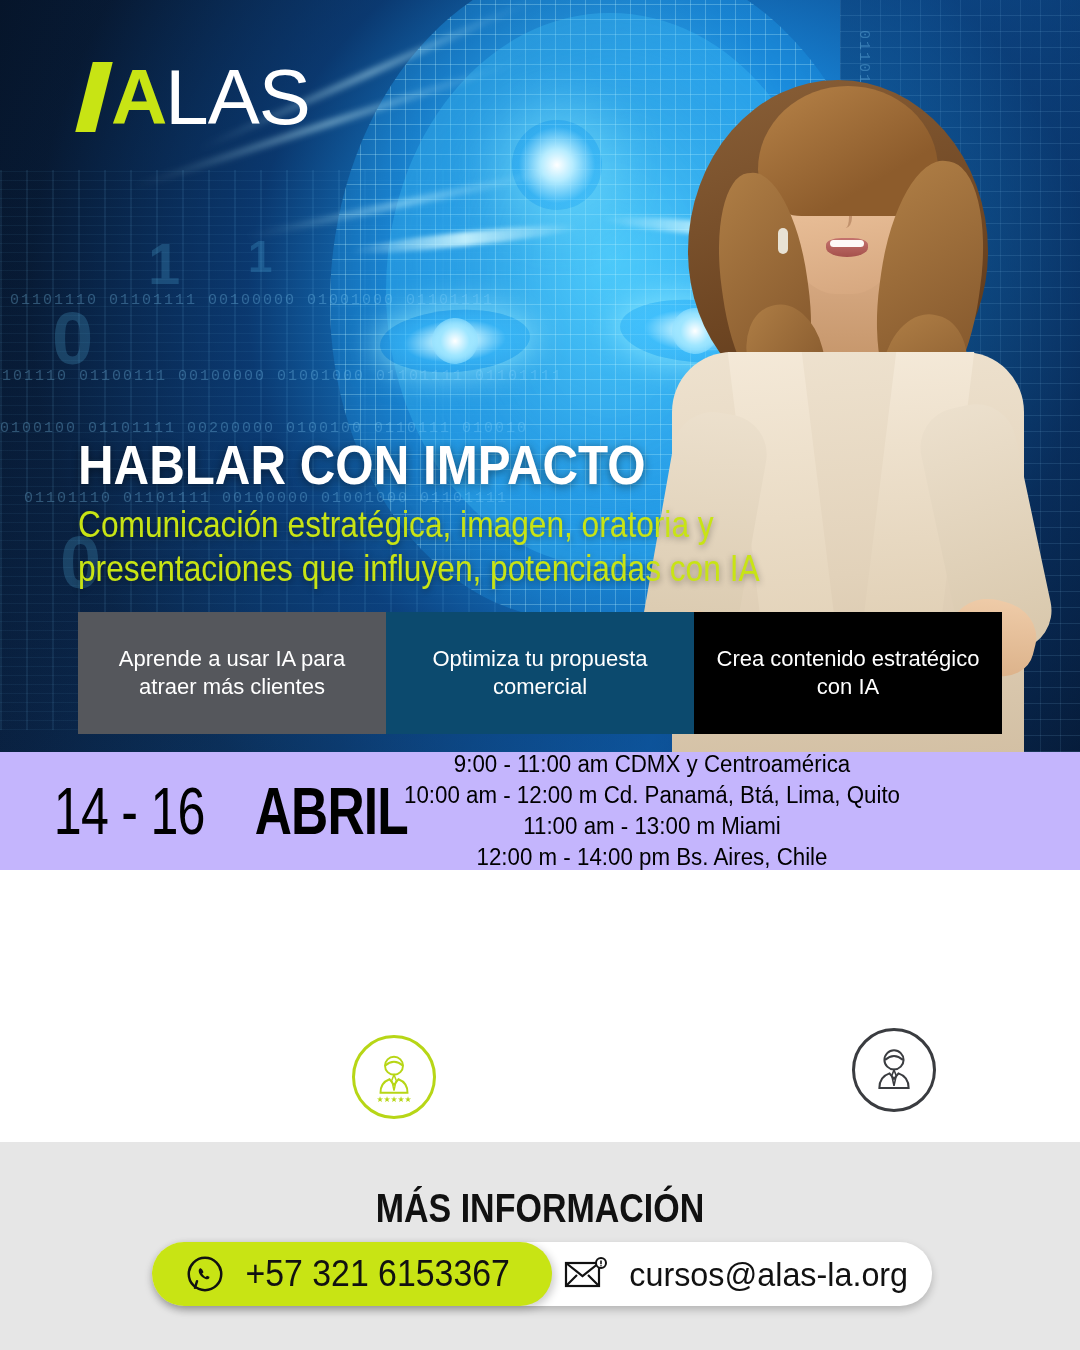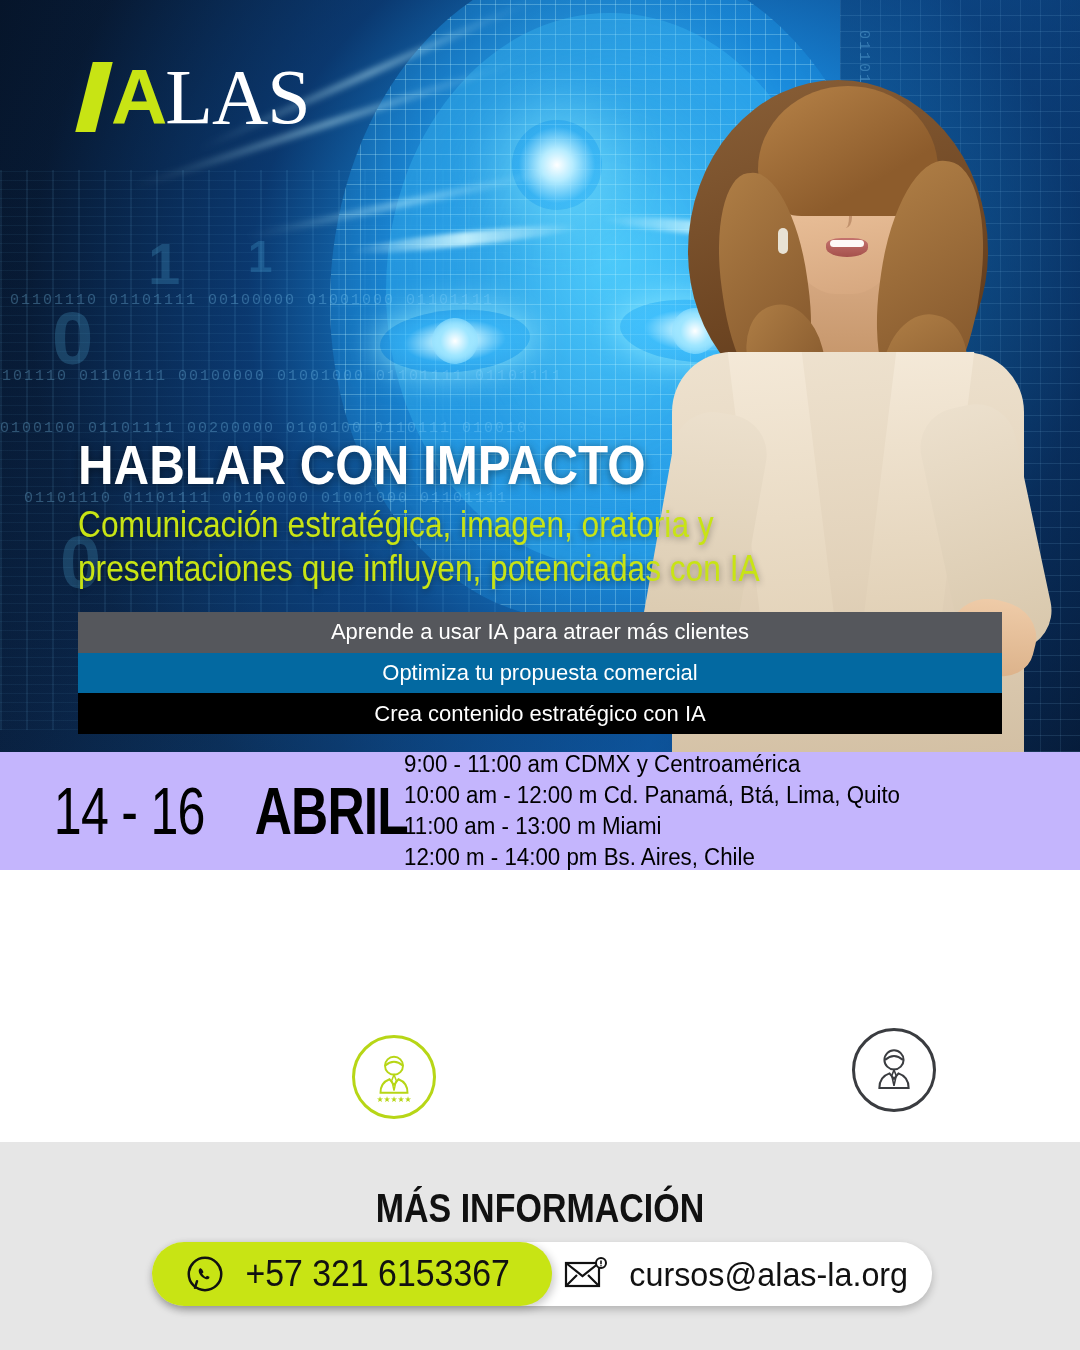--- a/index.html
+++ b/index.html
@@ -175,21 +175,21 @@
   .logo-ia {
     font-size:78px; font-weight:700; color:#c8e414;
     font-family:"Liberation Sans", sans-serif; letter-spacing:-2px;
   }
   .logo-slash {
     display:inline-block; width:20px; height:70px; background:#c8e414;
     transform:skewX(-14deg); margin-right:7px; vertical-align:top;
   }
   .logo-las {
     font-size:78px; font-weight:400; color:#ffffff;
-    font-family:Liberation Serif, serif; letter-spacing:-1px;
+    font-family:Liberation Sans, sans-serif; letter-spacing:-1px;
   }
   .logo-ws {
     font-size:52px; font-weight:400; color:#ffffff; letter-spacing:1px;
     margin-top:-6px; font-family:"Liberation Sans", sans-serif;
   }
 
   
   .headline-wrap { position:absolute; left:78px; top:432px; z-index:6; width:700px; }
   .headline {
     font-size:56px; font-weight:700; color:#ffffff; letter-spacing:0px;
@@ -200,30 +200,30 @@
   .subhead {
     margin-top:6px; font-size:36px; font-weight:400; color:#c8e414;
     line-height:1.22; transform:scaleX(0.88); transform-origin:left center;
     width:790px; text-shadow:0 2px 8px rgba(0,0,0,0.4);
     font-family:"Liberation Sans", sans-serif;
   }
 
   
   .benefits {
     position:absolute; left:78px; top:612px; width:924px; height:122px;
-    display:flex; z-index:6;flex-direction:column;
+    display:flex; z-index:6;
   }
   .benefit {
     flex:1; display:flex; align-items:center; justify-content:center;
     text-align:center; color:#ffffff; font-size:22px; line-height:1.28;
     padding:6px 10px; font-family:"Liberation Sans", sans-serif;
   }
   .benefit.b0 { background:#55575c; }
   .benefit.b1 { background:#3a3c40; }
-  .benefit.b2 { background:#0369a1; }
+  .benefit.b2 { background:#0c4a6e; }
   .benefit.b3 { background:#000000; }
 
   
   .dateband {
     position:absolute; left:0; top:752px; width:1080px; height:118px;
     background:#c4b5fd; z-index:7; display:flex; align-items:center;
   }
   .date-left {
     width:400px; text-align:center; color:#000; white-space:nowrap;
     padding-left:30px;
@@ -231,21 +231,21 @@
   .date-num {
     font-size:66px; font-weight:300; letter-spacing:-1px;
     transform:scaleX(0.76); display:inline-block; transform-origin:center;
     font-family:"Liberation Sans", sans-serif;
   }
   .date-month {
     font-size:66px; font-weight:700; letter-spacing:-1px;
     transform:scaleX(0.78); display:inline-block; transform-origin:center;
     font-family:"Liberation Sans", sans-serif;
   }
-  .date-right { color:#000; font-size:23px; line-height:1.35; padding-left:4px; }
+  .date-right { color:#000; font-size:23px; line-height:1.35; padding-left:4px;text-align:center; }
   .date-right div { transform:scaleX(0.97); transform-origin:left center; white-space:nowrap; }
 
   
   .pricing {
     position:absolute; left:0; top:870px; width:1080px; height:272px;
     background:#ffffff; z-index:7;
   }
   .inv-label {
     position:absolute; left:134px; top:925px; font-size:34px; font-weight:700;
     color:#111; letter-spacing:0px; transform:scaleX(0.82); transform-origin:left center;

